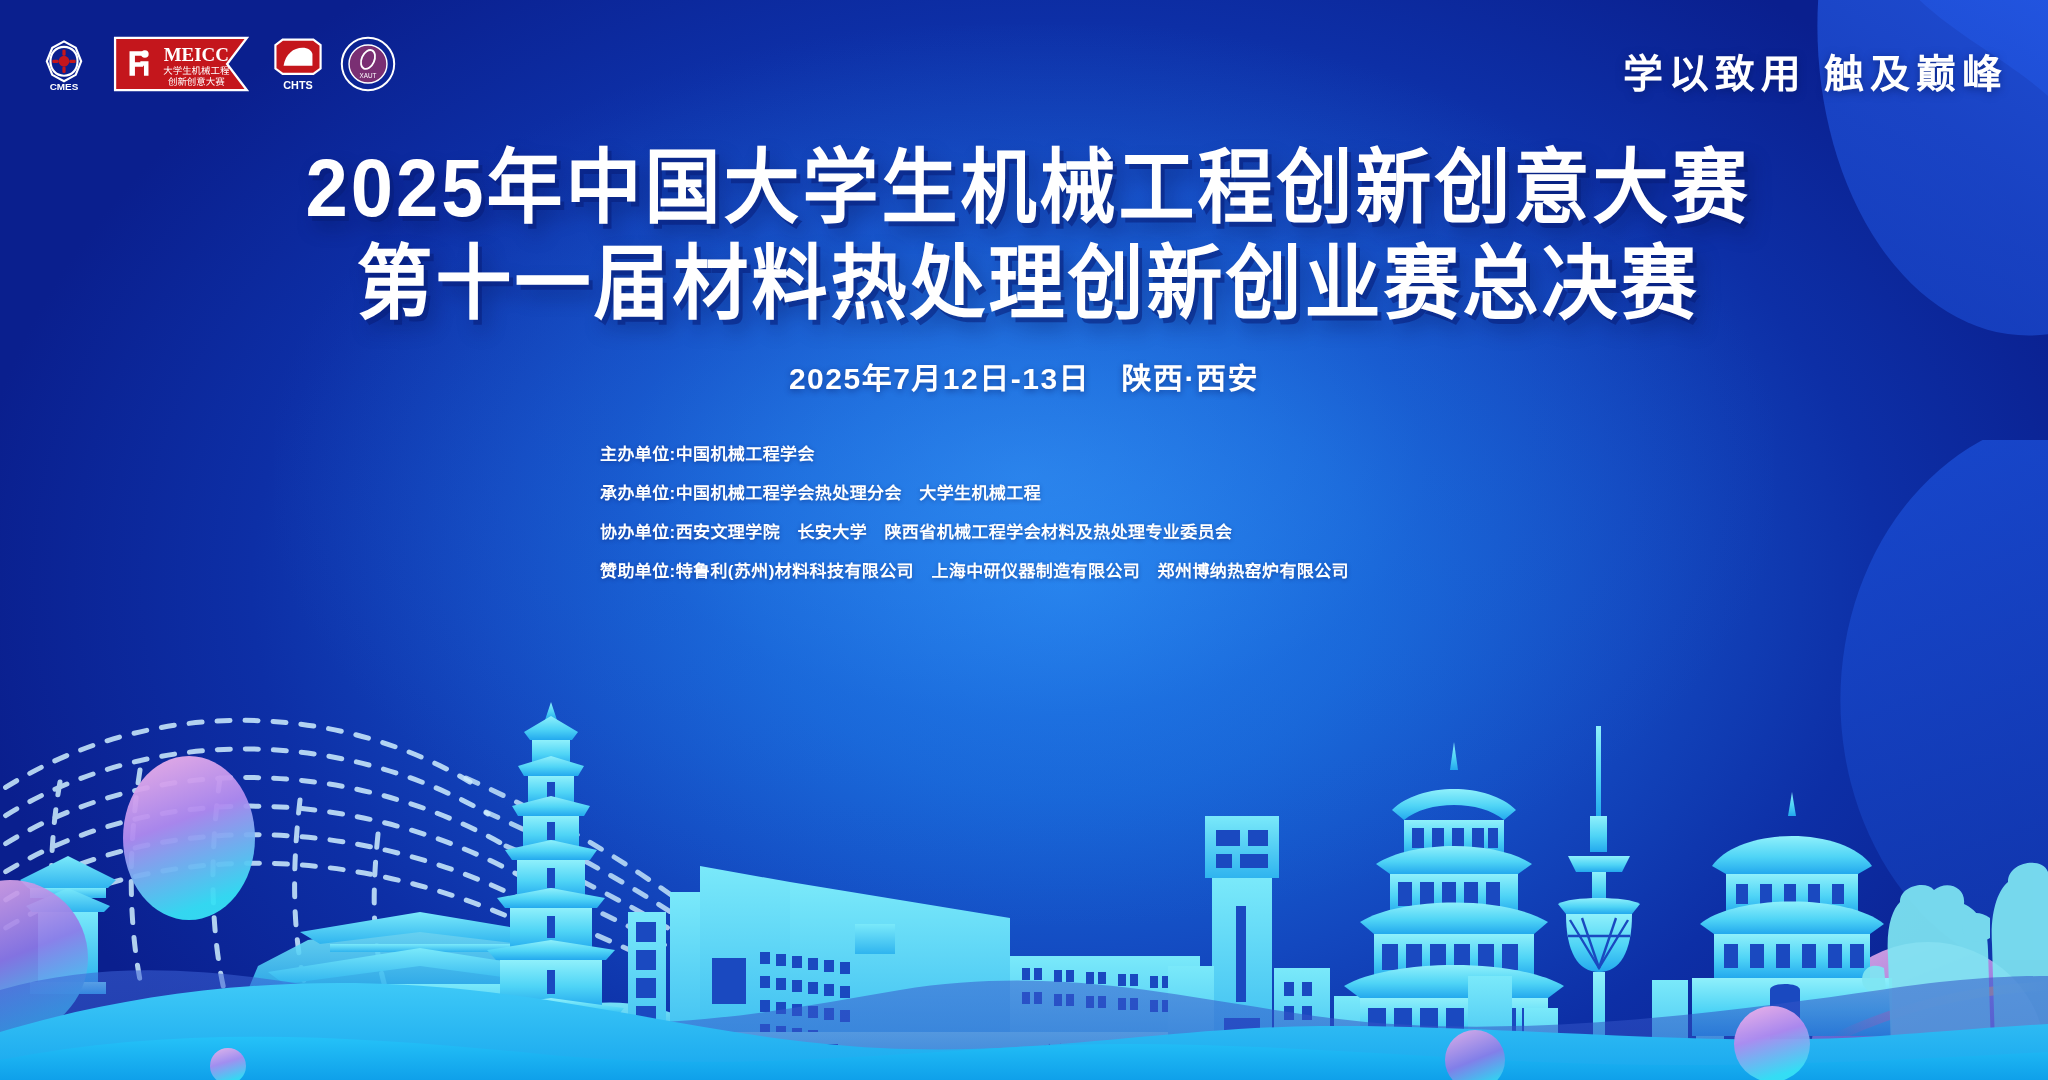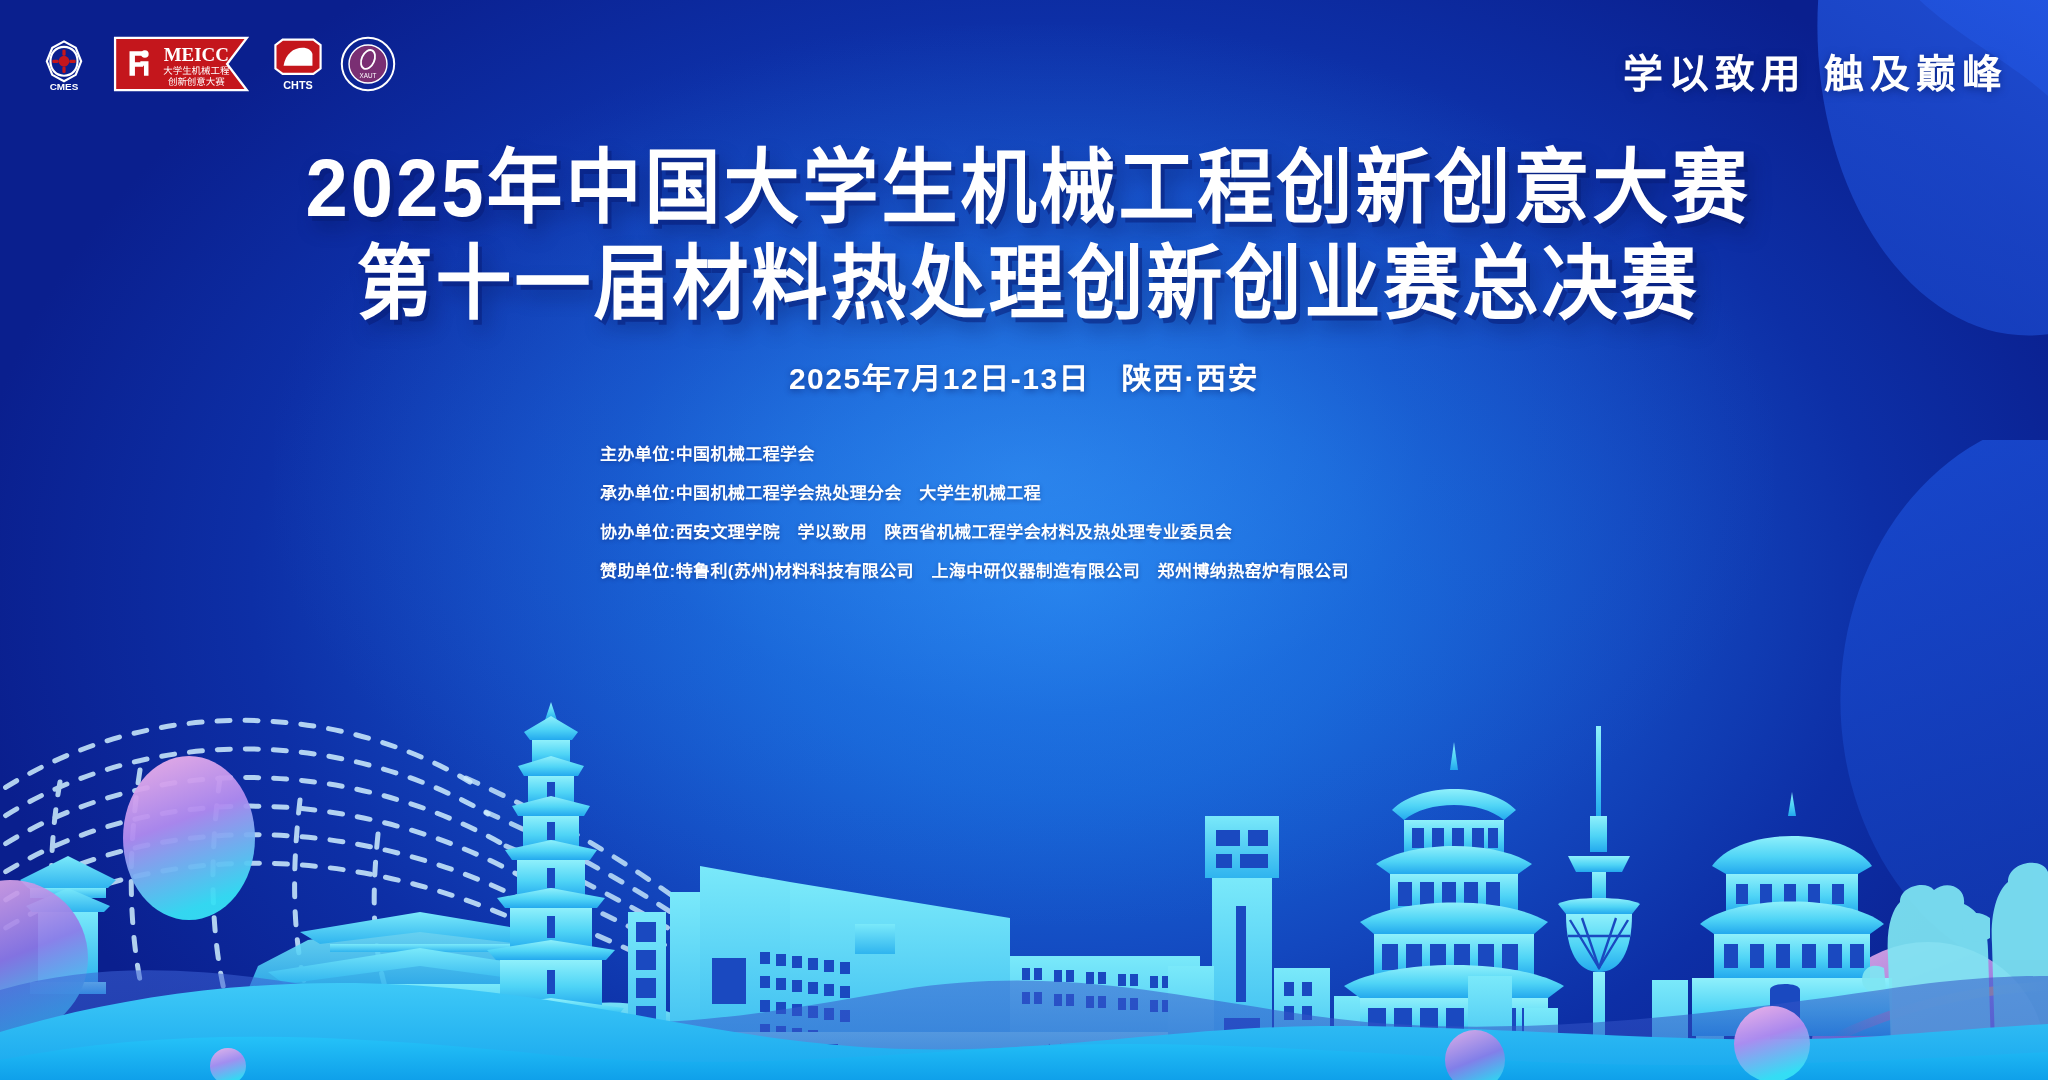--- a/index.html
+++ b/index.html
@@ -156,21 +156,21 @@
   <div class="titles">
     <div class="title-line">2025年中国大学生机械工程创新创意大赛</div>
     <div class="title-line">第十一届材料热处理创新创业赛总决赛</div>
   </div>
 
   <div class="date-line">2025年7月12日-13日　陕西·西安</div>
 
   <div class="org-block">
     <div class="org-row">主办单位:中国机械工程学会</div>
     <div class="org-row">承办单位:中国机械工程学会热处理分会　大学生机械工程</div>
-    <div class="org-row">协办单位:西安文理学院　学以致用　陕西省机械工程学会材料及热处理专业委员会</div>
+    <div class="org-row">协办单位:西安文理学院　长安大学　陕西省机械工程学会材料及热处理专业委员会</div>
     <div class="org-row">赞助单位:特鲁利(苏州)材料科技有限公司　上海中研仪器制造有限公司　郑州博纳热窑炉有限公司</div>
   </div>
 
   <div class="skyline">
     <svg viewBox="0 0 2048 560" preserveAspectRatio="none">
       <defs>
         <linearGradient id="bGrad" x1="0" y1="0" x2="0" y2="1">
           <stop offset="0%" stop-color="#8ff0fb"></stop>
           <stop offset="55%" stop-color="#4fd4f6"></stop>
           <stop offset="100%" stop-color="#23a9ee"></stop>

